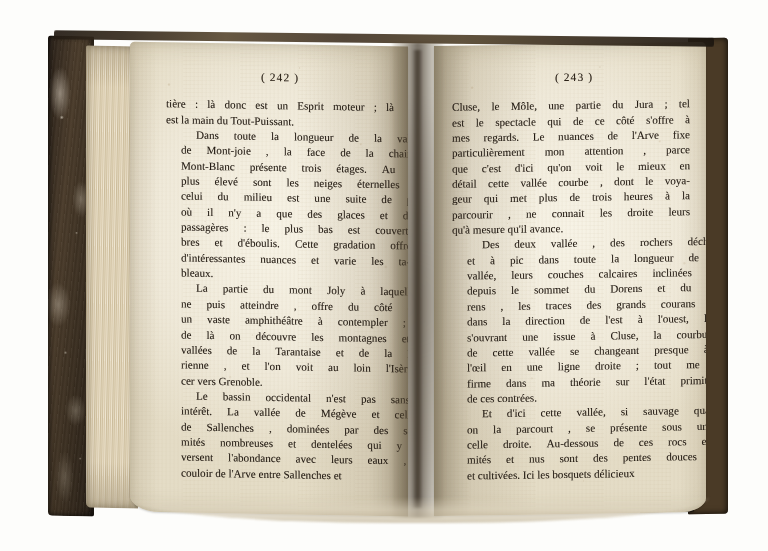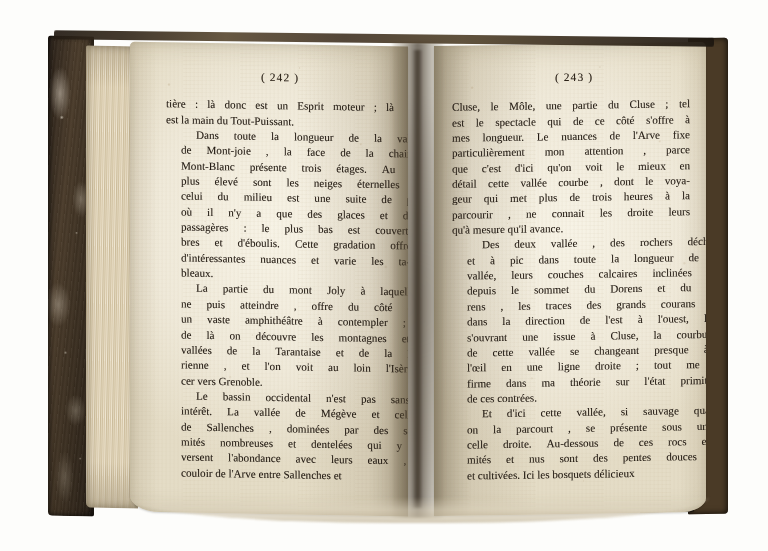--- a/index.html
+++ b/index.html
@@ -543,38 +543,38 @@
         <div class="folio">( 243 )</div>
         <div>
             <p class="para noindent">
               <span class="line j">
                 <span>Cluse,</span>
                 <span>le</span>
                 <span>Môle,</span>
                 <span>une</span>
                 <span>partie</span>
                 <span>du</span>
-                <span>Cluse</span>
+                <span>Jura</span>
                 <span>;</span>
                 <span>tel</span>
               </span>
               <span class="line j">
                 <span>est</span>
                 <span>le</span>
                 <span>spectacle</span>
                 <span>qui</span>
                 <span>de</span>
                 <span>ce</span>
                 <span>côté</span>
                 <span>s'offre</span>
                 <span>à</span>
               </span>
               <span class="line j">
                 <span>mes</span>
-                <span>longueur.</span>
+                <span>regards.</span>
                 <span>Le</span>
                 <span>nuances</span>
                 <span>de</span>
                 <span>l'Arve</span>
                 <span>fixe</span>
               </span>
               <span class="line j">
                 <span>particulièrement</span>
                 <span>mon</span>
                 <span>attention</span>

